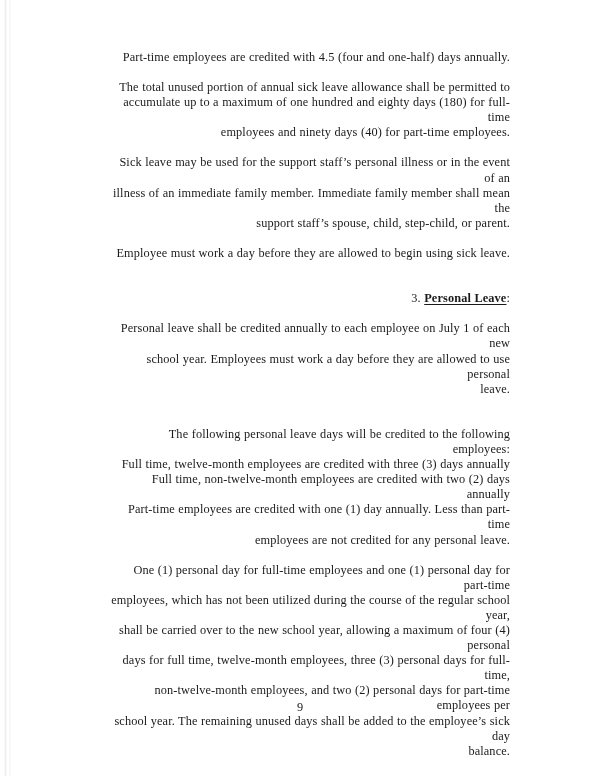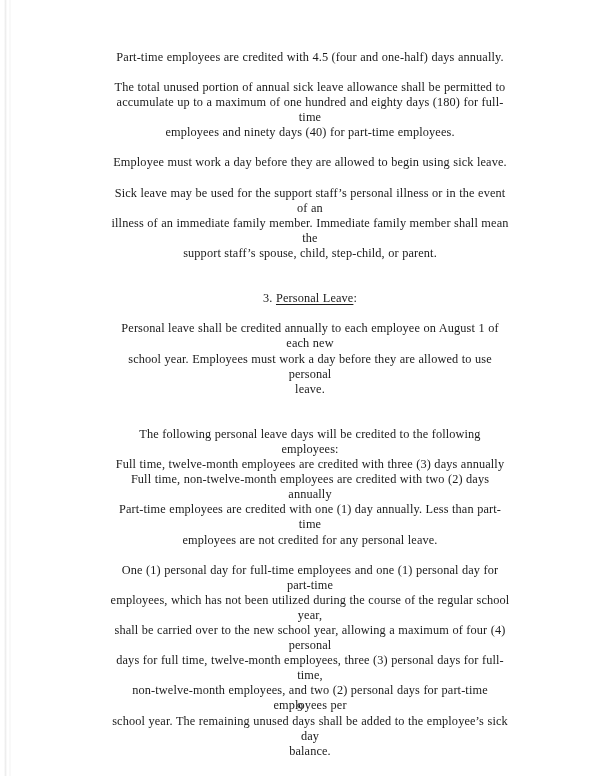--- a/index.html
+++ b/index.html
@@ -56,36 +56,37 @@
     top: 50px;
     width: 400px;
   }
 
   .para {
     font-size: 12.3px;
     line-height: 15.1px;
     margin: 0 0 15px 0;
     letter-spacing: 0.01em;
     word-spacing: 0.02em;
-    text-align: center;
+    text-align: right;
     white-space: pre-line;
   }
 
   .para:last-child {
     margin-bottom: 0;
   }
 
   .heading-line {
     font-size: 12.3px;
     line-height: 15.1px;
   }
 
   .underline {
     text-decoration: underline;
     text-underline-offset: 1.5px;
+    font-weight: bold;
   }
 
   .page-number {
     position: absolute;
     top: 700px;
     left: 0;
     width: 600px;
     text-align: center;
     font-size: 12.3px;
     line-height: 15.1px;
@@ -100,29 +101,29 @@
   <div class="scan-streak-2"></div>
 
   <div class="text-column">
 
     <p class="para">Part-time employees are credited with 4.5 (four and one-half) days annually.</p>
 
     <p class="para">The total unused portion of annual sick leave allowance shall be permitted to
 accumulate up to a maximum of one hundred and eighty days (180) for full-time
 employees and ninety days (40) for part-time employees.</p>
 
-    <p class="para">Employee must work a day before they are allowed to begin using sick leave.</p>
-
     <p class="para">Sick leave may be used for the support staff’s personal illness or in the event of an
 illness of an immediate family member. Immediate family member shall mean the
 support staff’s spouse, child, step-child, or parent.</p>
 
+    <p class="para">Employee must work a day before they are allowed to begin using sick leave.</p>
+
     <div class="para">
       <div class="heading-line"><span>3.</span> <span class="underline">Personal Leave</span><span>:</span></div>
-      <div class="heading-line" style="white-space: pre-line;">Personal leave shall be credited annually to each employee on August 1 of each new
+      <div class="heading-line" style="white-space: pre-line;">Personal leave shall be credited annually to each employee on July 1 of each new
 school year. Employees must work a day before they are allowed to use personal
 leave.</div>
     </div>
 
     <p class="para">The following personal leave days will be credited to the following employees:
 Full time, twelve-month employees are credited with three (3) days annually
 Full time, non-twelve-month employees are credited with two (2) days annually
 Part-time employees are credited with one (1) day annually.  Less than part-time
 employees are not credited for any personal leave.</p>
 

